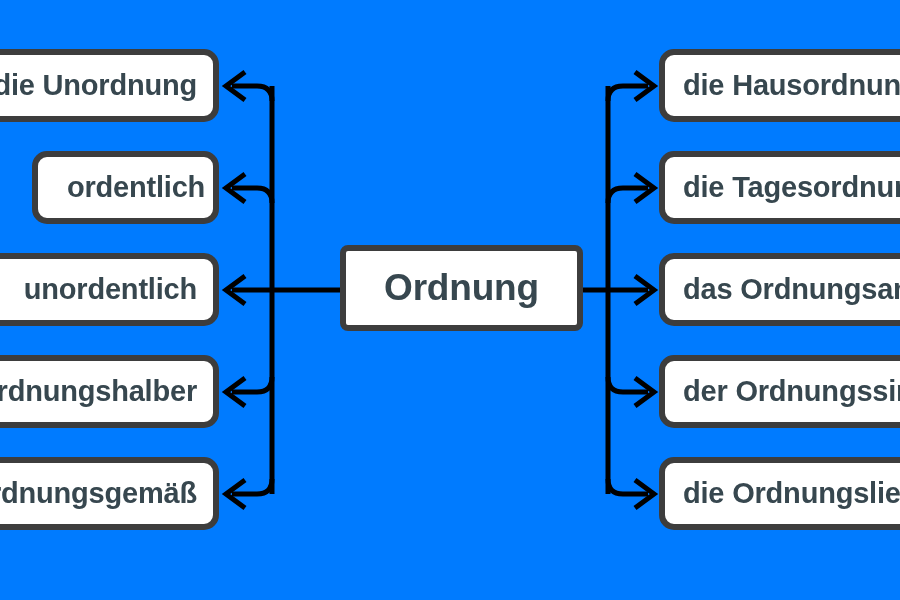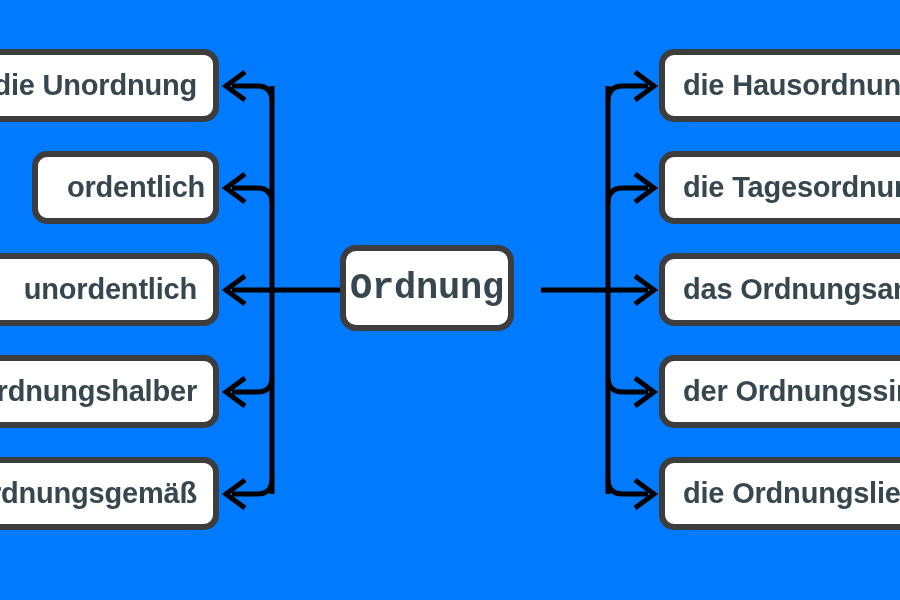--- a/index.html
+++ b/index.html
@@ -37,25 +37,24 @@
     align-items: center;
     justify-content: center;
     white-space: nowrap;
     font-weight: bold;
     letter-spacing: -0.2px;
     z-index: 2;
   }
   .node-center {
     left: 340px;
     top: 245px;
-    width: 174px;
+    width: 243px;
     height: 86px;
     font-size: 37px;
-    border-radius: 16px;
-    font-family: Liberation Mono, monospace;
+    border-radius: 8px;
   }
   .node-left {
     height: 73px;
     font-size: 29px;
     justify-content: flex-end;
     padding-right: 16px;
   }
   .node-right {
     height: 73px;
     font-size: 29px;

